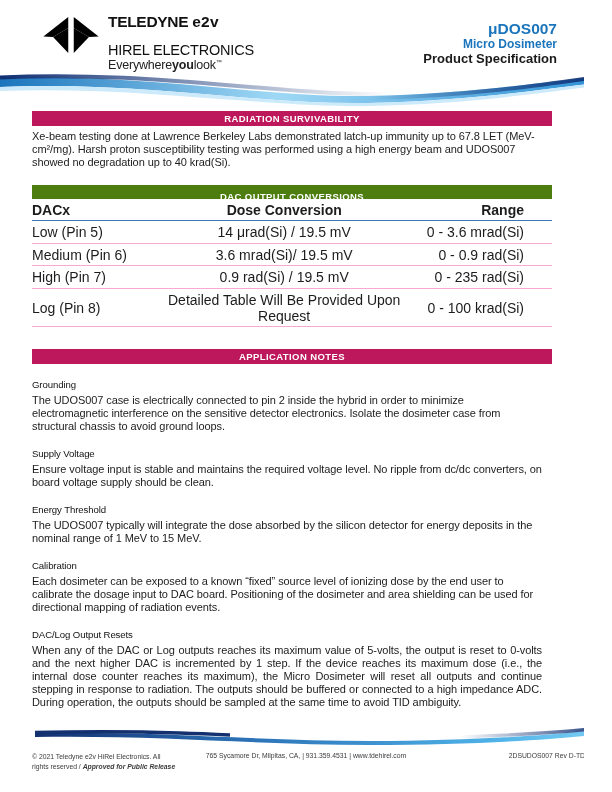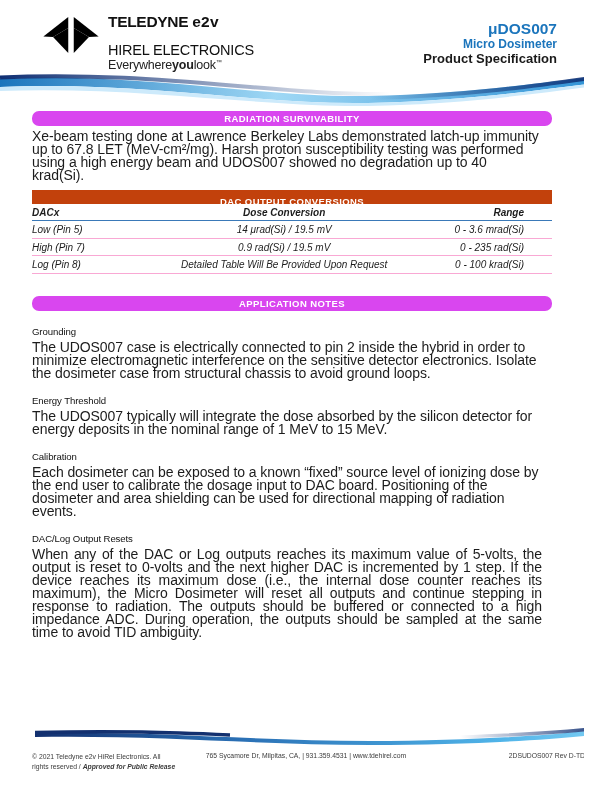--- a/index.html
+++ b/index.html
@@ -19,35 +19,35 @@
   .tagline .bold{font-weight:bold;}
   .tagline .tm{font-size:6px;vertical-align:top;}
   .product-block{position:absolute;right:27px;top:20px;text-align:right;line-height:1.1;}
   .product-id{font-size:15.5px;font-weight:bold;color:#1b75bc;}
   .product-name{font-size:12px;font-weight:bold;color:#1b75bc;margin-top:1px;}
   .doc-type{font-size:13px;font-weight:bold;color:#1a1a1a;margin-top:1px;}
   .header-wave{display:block;width:612px;height:34px;}
   
   .content{margin:5px 32px 0 32px;}
   .banner{
-    background:#d946ef;color:#fff;text-align:center;
-    height:15px;line-height:15px;font-size:9.5px;font-weight:bold;letter-spacing:0.4px;border-radius:7px;
-  }
-  .banner-clip{position:relative;height:14px;overflow:hidden;background:#c2410c;margin-top:8px;}
+    background:#be185d;color:#fff;text-align:center;
+    height:15px;line-height:15px;font-size:9.5px;font-weight:bold;letter-spacing:0.4px;
+  }
+  .banner-clip{position:relative;height:14px;overflow:hidden;background:#4d7c0f;margin-top:16px;}
   .banner-clip span{
     position:absolute;top:6px;left:0;right:0;text-align:center;
     color:#fff;font-size:9.5px;font-weight:bold;letter-spacing:0.4px;
   }
   .body-text{
-    font-size:14px;line-height:13px;letter-spacing:-0.08px;color:#1c1c1c;
+    font-size:11px;line-height:13px;letter-spacing:-0.08px;color:#1c1c1c;
     margin:4px 10px 0 0;
   }
   .justified{text-align:justify;}
   
-  table{width:100%;border-collapse:collapse;table-layout:fixed;font-size:10px;color:#1c1c1c;font-style:italic;}
+  table{width:100%;border-collapse:collapse;table-layout:fixed;font-size:14px;color:#1c1c1c;}
   col.c1{width:25%;} col.c2{width:47%;} col.c3{width:28%;}
   th{font-weight:bold;padding:3px 0 2px 0;border-bottom:1.3px solid #3a79b8;}
   td{padding:3px 0 2.5px 0;border-bottom:1px solid #f9a8d4;}
   .al{text-align:left;} .ac{text-align:center;}
   .ar{text-align:right;padding-right:28px;}
   
   .app-banner{margin-top:22px;text-align:center;}
   .note{margin-top:15px;}
   .note:first-of-type{margin-top:10px;}
   .note-heading{font-size:9.6px;font-weight:normal;color:#111;margin:0 0 2px 0;letter-spacing:-0.1px;}
@@ -132,39 +132,48 @@
           <th class="ar">Range</th>
         </tr>
       </thead>
       <tbody>
         <tr>
           <td class="al">Low (Pin 5)</td>
           <td class="ac">14 μrad(Si) / 19.5 mV</td>
           <td class="ar">0 - 3.6 mrad(Si)</td>
         </tr>
         <tr>
+          <td class="al">Medium (Pin 6)</td>
+          <td class="ac">3.6 mrad(Si)/ 19.5 mV</td>
+          <td class="ar">0 - 0.9 rad(Si)</td>
+        </tr>
+        <tr>
           <td class="al">High (Pin 7)</td>
           <td class="ac">0.9 rad(Si) / 19.5 mV</td>
           <td class="ar">0 - 235 rad(Si)</td>
         </tr>
         <tr>
           <td class="al">Log (Pin 8)</td>
           <td class="ac">Detailed Table Will Be Provided Upon Request</td>
           <td class="ar">0 - 100 krad(Si)</td>
         </tr>
       </tbody>
     </table>
 
     <div class="banner app-banner">APPLICATION NOTES</div>
 
     <div class="note">
       <div class="note-heading">Grounding</div>
       <div class="body-text">The UDOS007 case is electrically connected to pin 2 inside the hybrid in order to minimize electromagnetic interference on the sensitive detector electronics.  Isolate the dosimeter case from structural chassis to avoid ground loops.</div>
     </div>
 
+    <div class="note">
+      <div class="note-heading">Supply Voltage</div>
+      <div class="body-text">Ensure voltage input is stable and maintains the required voltage level.  No ripple from dc/dc converters, on board voltage supply should be clean.</div>
+    </div>
 
     <div class="note">
       <div class="note-heading">Energy Threshold</div>
       <div class="body-text">The UDOS007 typically will integrate the dose absorbed by the silicon detector for energy deposits in the nominal range of 1 MeV to 15 MeV.</div>
     </div>
 
     <div class="note">
       <div class="note-heading">Calibration</div>
       <div class="body-text">Each dosimeter can be exposed to a known “fixed” source level of ionizing dose by the end user to calibrate the dosage input to DAC board.  Positioning of the dosimeter and area shielding can be used for directional mapping of radiation events.</div>
     </div>

